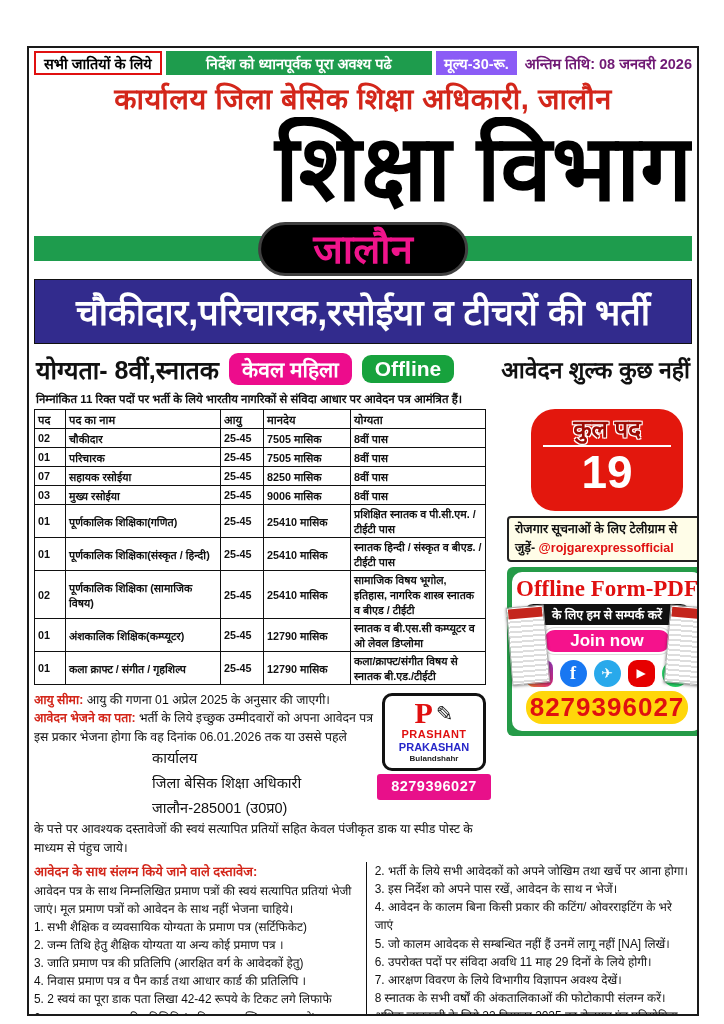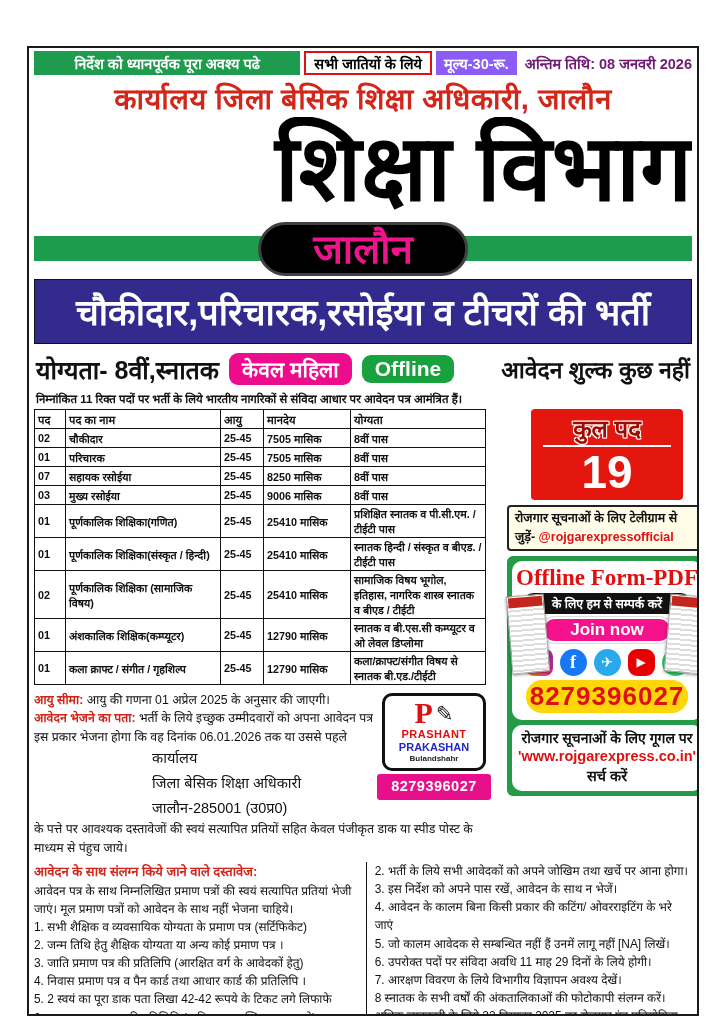--- a/index.html
+++ b/index.html
@@ -47,21 +47,21 @@
   .plbox{border:3px solid #111;border-radius:10px;background:#fff;padding:2px 2px 3px;}
   .plrow{display:flex;align-items:center;justify-content:center;gap:3px;}
   .pl-p{color:#e01010;font-family:"Liberation Serif",serif;font-weight:900;font-size:30px;line-height:1;}
   .pl-pen{font-size:21px;line-height:1;}
   .pl1{color:#e01010;font-weight:900;font-size:11px;letter-spacing:.5px;line-height:1.2;}
   .pl2{color:#2727c9;font-weight:900;font-size:11px;line-height:1.2;}
   .pl3{font-weight:800;font-size:8px;line-height:1.3;color:#222;}
   .plribbon{background:#e8108a;color:#fff;font-weight:900;font-size:14.5px;margin:3px -5px 0;padding:2px 0;border-radius:3px;letter-spacing:.5px;}
 
   .rightcol{flex:1;display:flex;flex-direction:column;gap:5px;}
-  .totalbox{background:#e3170d;border-radius:4px;width:152px;margin:0 auto;text-align:center;padding:2px 0 5px;}
+  .totalbox{background:#e3170d;border-radius:24px;width:152px;margin:0 auto;text-align:center;padding:2px 0 16px;}
   .tlabel{font-size:24px;font-weight:900;color:#9c0b04;text-shadow:-1px -1px 0 #fff,1px -1px 0 #fff,-1px 1px 0 #fff,1px 1px 0 #fff;border-bottom:2px solid #fff;margin:0 12px 2px;padding-bottom:1px;}
   .tnum{font-size:46px;font-weight:900;color:#fff;line-height:1;}
   .tgbox{border:2px solid #222;background:#fffde8;border-radius:4px;padding:2px 6px;font-size:12.5px;font-weight:800;line-height:1.5;}
   .tg-handle{color:#e01010;}
   .greenpanel{background:#259b48;border-radius:6px;padding:5px;position:relative;}
   .offlinebox{background:#fff;border-radius:10px;padding:4px 4px 7px;position:relative;text-align:center;}
   .ol-title{color:#e01010;font-weight:900;font-size:23px;font-family:"Liberation Serif",serif;white-space:nowrap;}
   .ol-sub{background:#111;color:#fff;border-radius:12px;width:168px;margin:2px auto;font-size:12.3px;font-weight:800;padding:2px 0;}
   .joinpill{background:#f5128c;border:2px solid #fff;box-shadow:0 0 0 1px #ddd;color:#fff;border-radius:16px;width:126px;margin:3px auto 0;font-size:17px;font-weight:900;padding:1px 0;cursor:pointer;}
   .icons{display:flex;justify-content:center;gap:7px;margin:6px 0 4px;}
@@ -88,22 +88,22 @@
   .redhead{color:#d3261a;font-weight:900;font-size:13px;}
   .item{margin:0;}
 </style>
 </head>
 <body>
 
 <div class="page">
   <div class="frame">
 
     <div class="topbar">
+      <span class="tb tb1">सभी जातियों के लिये</span>
       <span class="tb tb2">निर्देश को ध्यानपूर्वक पूरा अवश्य पढे</span>
-      <span class="tb tb1">सभी जातियों के लिये</span>
       <span class="tb tb3">मूल्य-30-रू.</span>
       <span class="tb tb4">अन्तिम तिथि: 08 जनवरी 2026</span>
     </div>
 
     <div class="office">कार्यालय जिला बेसिक शिक्षा अधिकारी, जालौन</div>
     <div class="dept">शिक्षा विभाग</div>
 
     <div class="greenband">
       <div class="pill">जालौन</div>
     </div>
@@ -246,26 +246,20 @@
             <div class="joinpill">Join now</div>
             <div class="icons">
               <span class="ic ic-ig">◎</span>
               <span class="ic ic-fb">f</span>
               <span class="ic ic-tg">✈</span>
               <span class="ic ic-yt">▶</span>
               <span class="ic ic-wa">☎</span>
             </div>
             <div class="phonepill">8279396027</div>
           </div>
-          <div class="googlebox">
-            <div class="gl1">रोजगार सूचनाओं के लिए गूगल पर</div>
-            <div class="gl2">
-              <span class="url-red">'www.rojgarexpress.co.in'</span><span> सर्च करें</span>
-            </div>
-          </div>
         </div>
       </div>
     </div>
 
     <div class="twocol">
       <div class="colL">
         <div class="redhead">आवेदन के साथ संलग्न किये जाने वाले दस्तावेज:</div>
         <div class="item">आवेदन पत्र के साथ निम्नलिखित प्रमाण पत्रों की स्वयं सत्यापित प्रतियां भेजी जाएं। मूल प्रमाण पत्रों को आवेदन के साथ नहीं भेजना चाहिये।</div>
         <div class="item">1. सभी शैक्षिक व व्यवसायिक योग्यता के प्रमाण पत्र (सर्टिफिकेट)</div>
         <div class="item">2. जन्म तिथि हेतु शैक्षिक योग्यता या अन्य कोई प्रमाण पत्र ।</div>

